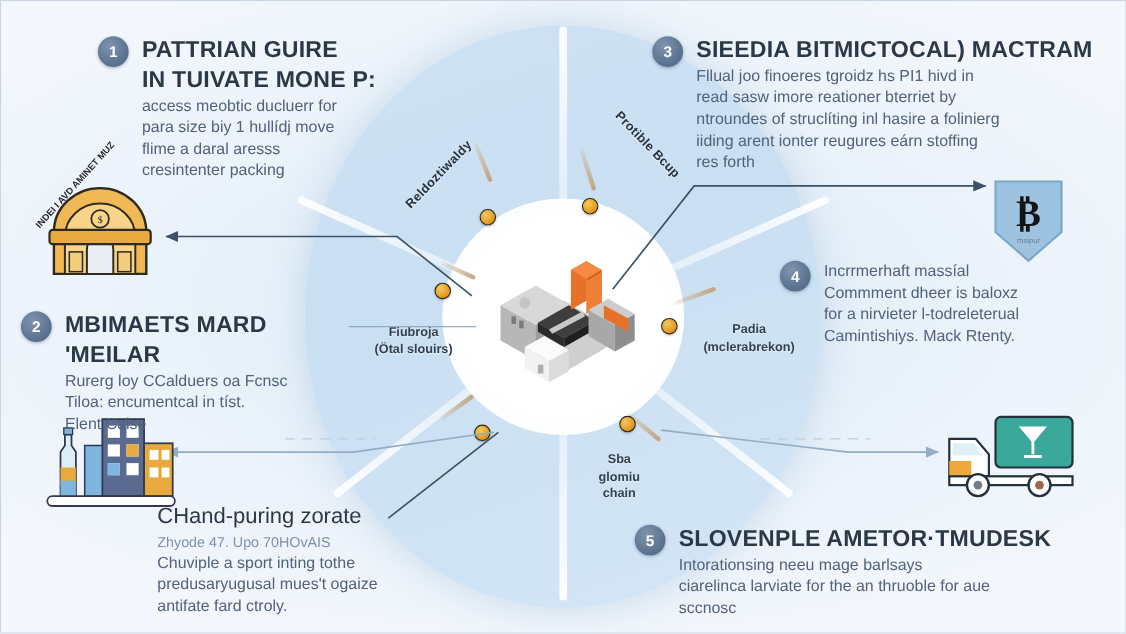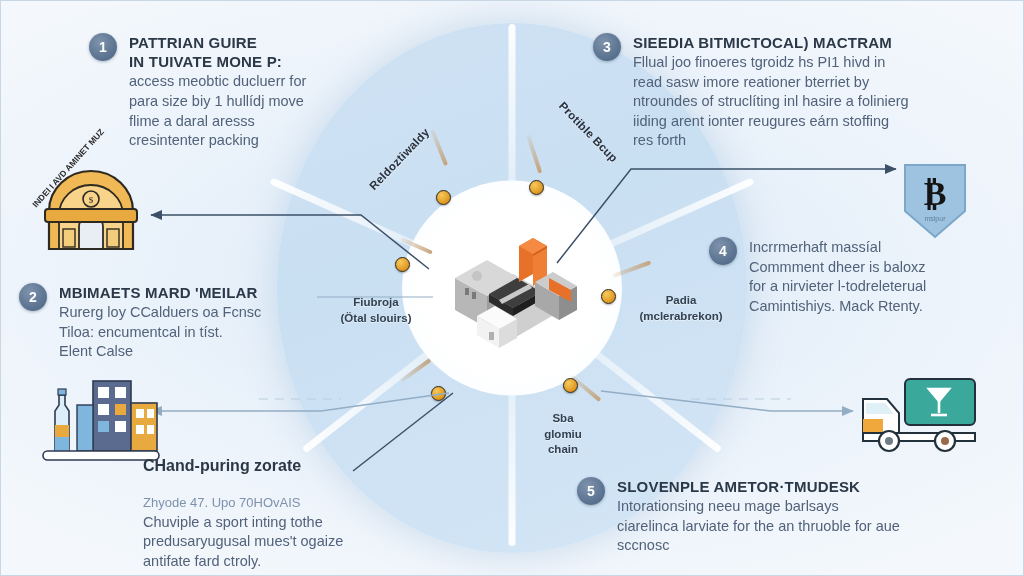--- a/index.html
+++ b/index.html
@@ -75,32 +75,32 @@
   .badge{
     position:absolute;left:0;top:0;width:28px;height:28px;border-radius:50%;
     background:radial-gradient(circle at 38% 32%,#7e93ad,#5c7491 60%,#4d6party 100%);
     background:radial-gradient(circle at 38% 32%,#7e93ad,#5c7491 62%,#4a6382 100%);
     color:#fff;font-size:14px;font-weight:700;
     display:flex;align-items:center;justify-content:center;
     box-shadow:0 1px 3px rgba(40,60,85,.35);
   }
   .btext{margin-left:40px;}
   .btitle{
-    color:#2b3847;font-size:15px;font-weight:700;line-height:1.28;
+    color:#2b3847;font-size:21px;font-weight:700;line-height:1.28;
     letter-spacing:.2px;white-space:pre-line;
   }
   .bbody{
     margin-top:1px;color:#51627a;font-size:14.5px;line-height:1.35;
     white-space:pre-line;
   }
   .sub-title{
-    color:#2b3847;font-size:16px;font-weight:700;line-height:1.3;
+    color:#2b3847;font-size:20px;font-weight:400;line-height:1.3;
   }
   .sub-sub{
-    color:#7d92ab;font-size:13px;line-height:1.3;margin-top:18px;
+    color:#7d92ab;font-size:13px;line-height:1.3;margin-top:3px;
   }
 
   
   svg.links{position:absolute;left:0;top:0;width:1024px;height:576px;pointer-events:none;}
 
   
   .icon{position:absolute;}
   .arc-text{position:absolute;font-size:8.5px;font-weight:700;color:#2a2a2a;white-space:nowrap;}
 </style>
 </head>

